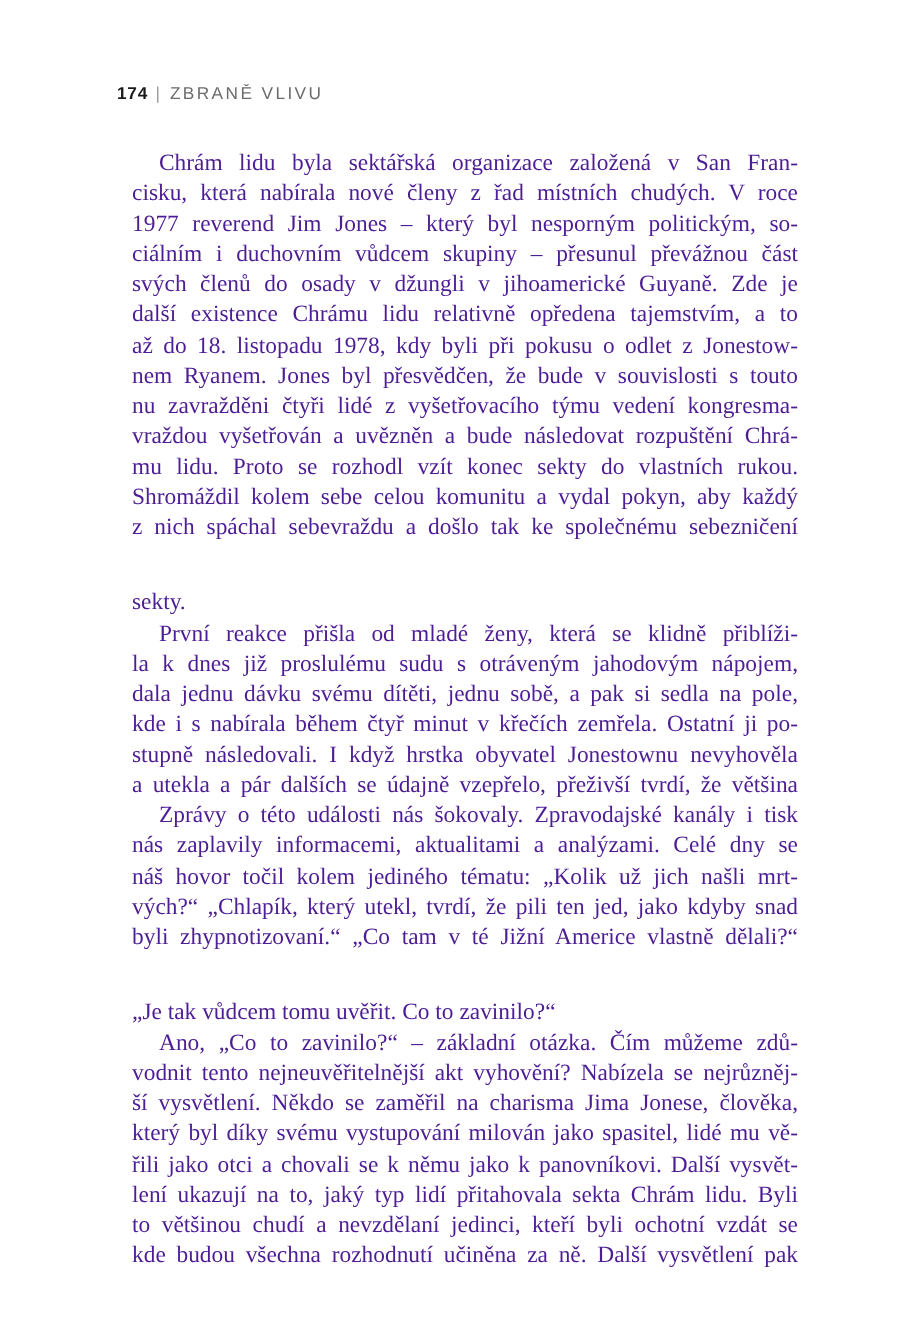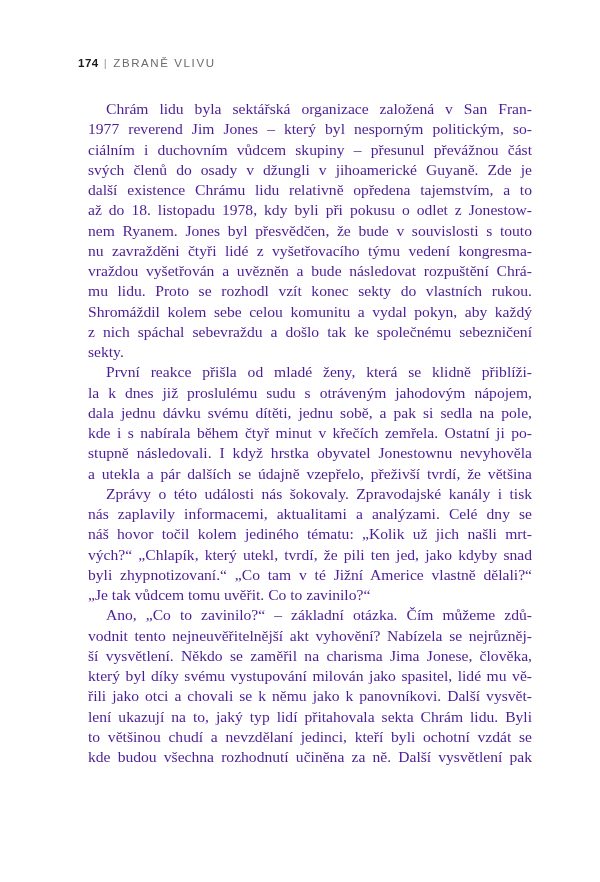--- a/index.html
+++ b/index.html
@@ -16,32 +16,33 @@
     position: absolute; left: 88px; top: 99px; width: 444px;
     font-family: "Liberation Serif", serif;
     font-size: 15.6px; color: #4c1d95;
   }
   .line {
     display: block; height: 20.25px; line-height: 20.25px;
     white-space: nowrap; text-align: justify; text-align-last: justify;
     overflow: hidden;
   }
   .line.indent { padding-left: 18px; }
-  .line.last { text-align-last: left; }
+  .line.last { text-align-last: left; margin-top: 30px; }
 </style>
 </head>
 <body>
 
 <header class="running-head">
   <span class="folio">174</span><span class="sep">|</span><span>ZBRANĚ VLIVU</span>
 </header>
 
 <main class="text-block">
   <div>
     <span class="line indent">Chrám lidu byla sektářská organizace založená v San Fran-</span>
+    <span class="line">cisku, která nabírala nové členy z řad místních chudých. V roce</span>
     <span class="line">1977 reverend Jim Jones – který byl nesporným politickým, so-</span>
     <span class="line">ciálním i duchovním vůdcem skupiny – přesunul převážnou část</span>
     <span class="line">svých členů do osady v džungli v jihoamerické Guyaně. Zde je</span>
     <span class="line">další existence Chrámu lidu relativně opředena tajemstvím, a to</span>
     <span class="line">až do 18. listopadu 1978, kdy byli při pokusu o odlet z Jonestow-</span>
     <span class="line">nem Ryanem. Jones byl přesvědčen, že bude v souvislosti s touto</span>
     <span class="line">nu zavražděni čtyři lidé z vyšetřovacího týmu vedení kongresma-</span>
     <span class="line">vraždou vyšetřován a uvězněn a bude následovat rozpuštění Chrá-</span>
     <span class="line">mu lidu. Proto se rozhodl vzít konec sekty do vlastních rukou.</span>
     <span class="line">Shromáždil kolem sebe celou komunitu a vydal pokyn, aby každý</span>

